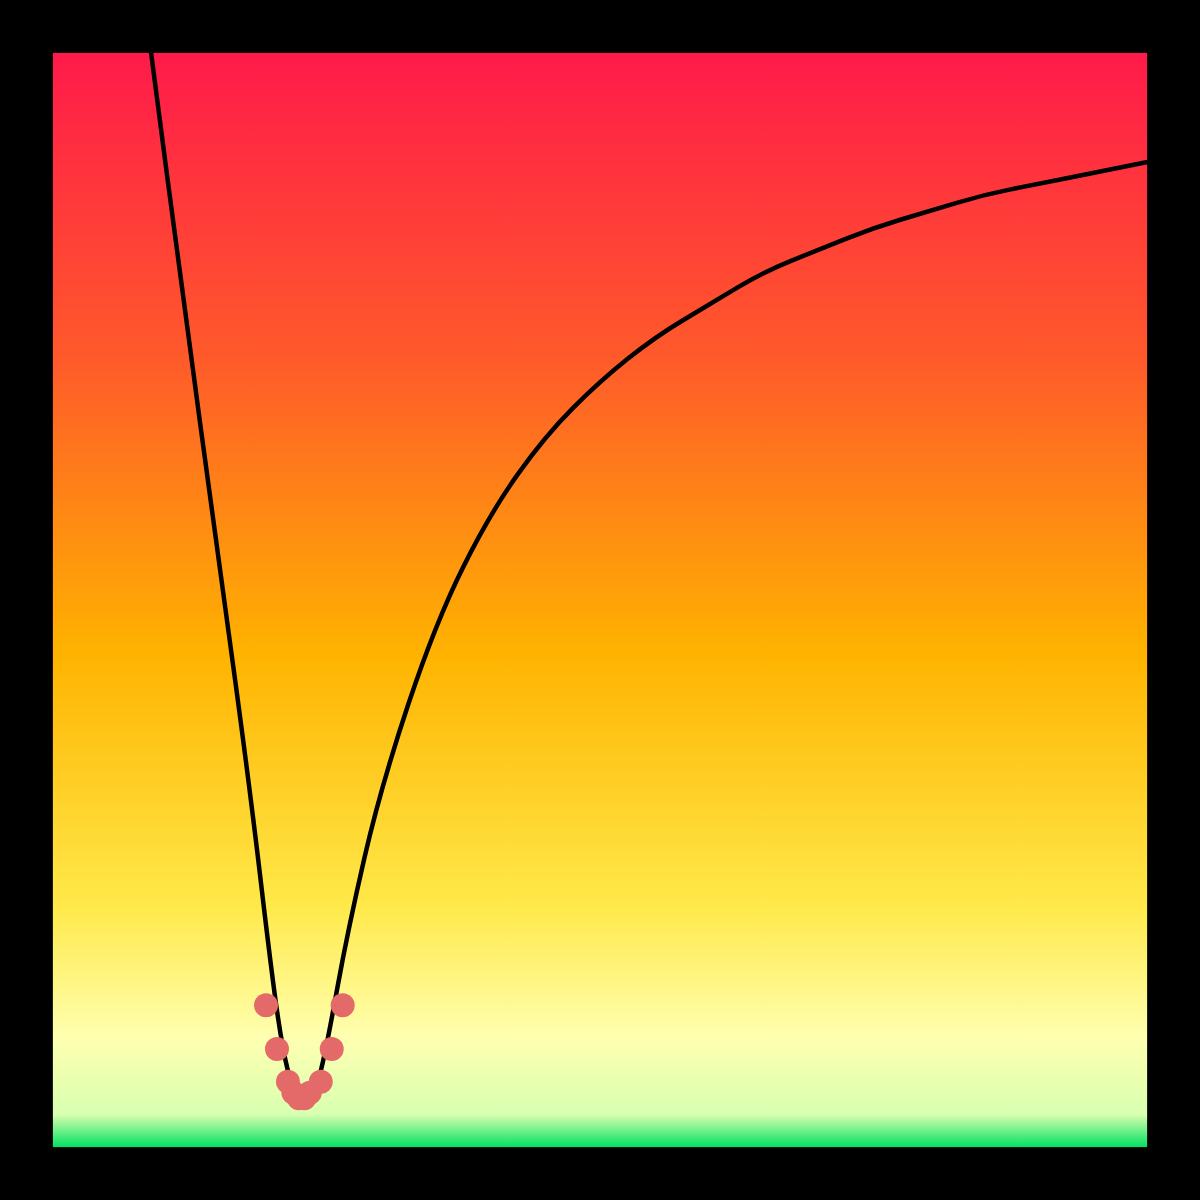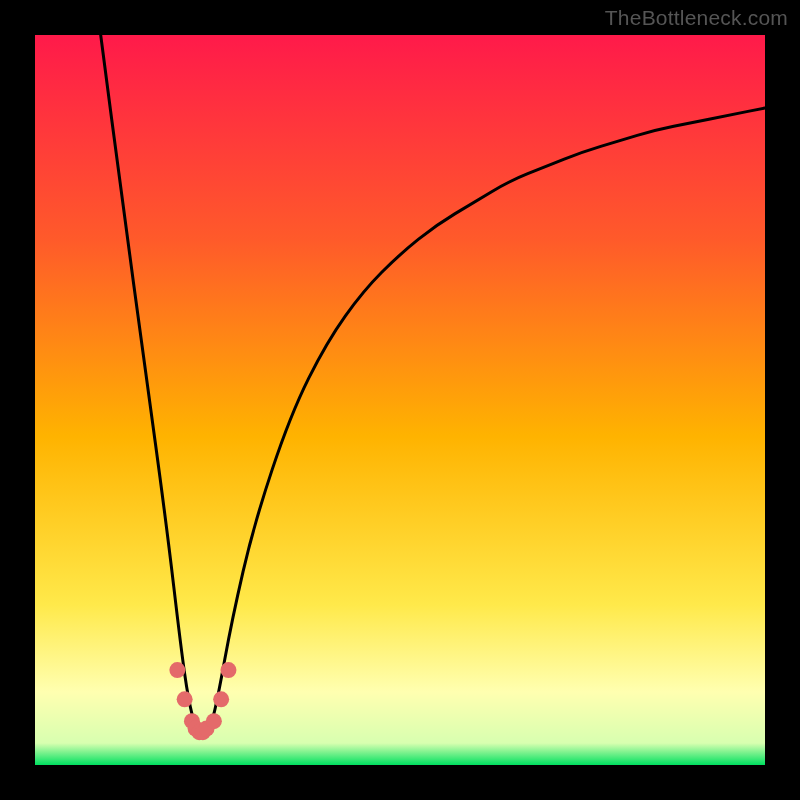--- a/index.html
+++ b/index.html
@@ -85,15 +85,14 @@
           <circle cx="167.90" cy="697.15" r="8" fill="#e46a6a"></circle>
           <circle cx="171.55" cy="693.50" r="8" fill="#e46a6a"></circle>
           <circle cx="178.85" cy="686.20" r="8" fill="#e46a6a"></circle>
           <circle cx="186.15" cy="664.30" r="8" fill="#e46a6a"></circle>
           <circle cx="193.45" cy="635.10" r="8" fill="#e46a6a"></circle>
         </g>
     </svg>
 
   </div>
 
-  <div class="watermark">TheBottleneck.com</div>
 
 </div>
 
 </body></html>

